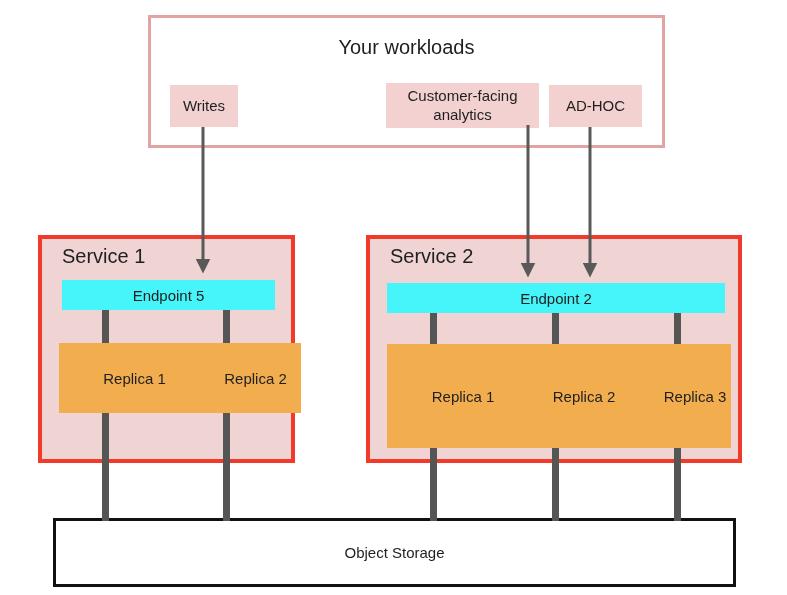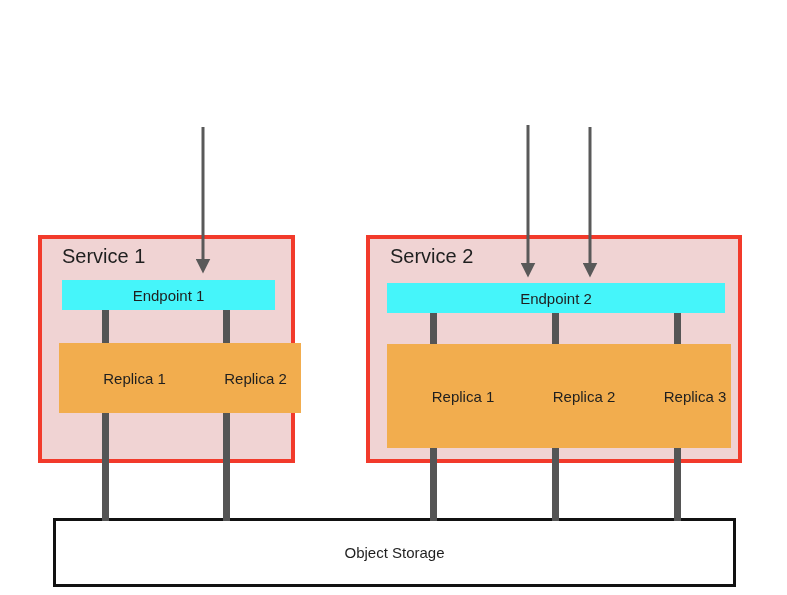--- a/index.html
+++ b/index.html
@@ -68,24 +68,30 @@
   
   .arrows{position:absolute;left:0;top:0;width:787px;height:595px;pointer-events:none;}
   .arrow{stroke:var(--arrow,#595959);stroke-width:3;}
   .arrowhead{fill:var(--arrow,#595959);}
 </style>
 </head>
 <body>
 
 <div class="canvas">
 
+  <div class="workloads">
+    <div class="w-title">Your workloads</div>
+    <div class="w-item w-writes">Writes</div>
+    <div class="w-item w-cfa">Customer-facing analytics</div>
+    <div class="w-item w-adhoc">AD-HOC</div>
+  </div>
 
   <div class="service service-1">
     <div class="s-title">Service 1</div>
-    <div class="endpoint">Endpoint 1</div>
+    <div class="endpoint">Endpoint 5</div>
     <div class="replica r1">Replica 1</div>
     <div class="replica r2">Replica 2</div>
   </div>
 
   <div class="service service-2">
     <div class="s-title">Service 2</div>
     <div class="endpoint">Endpoint 2</div>
     <div class="replica r1">Replica 1</div>
     <div class="replica r2">Replica 2</div>
     <div class="replica r3">Replica 3</div>

